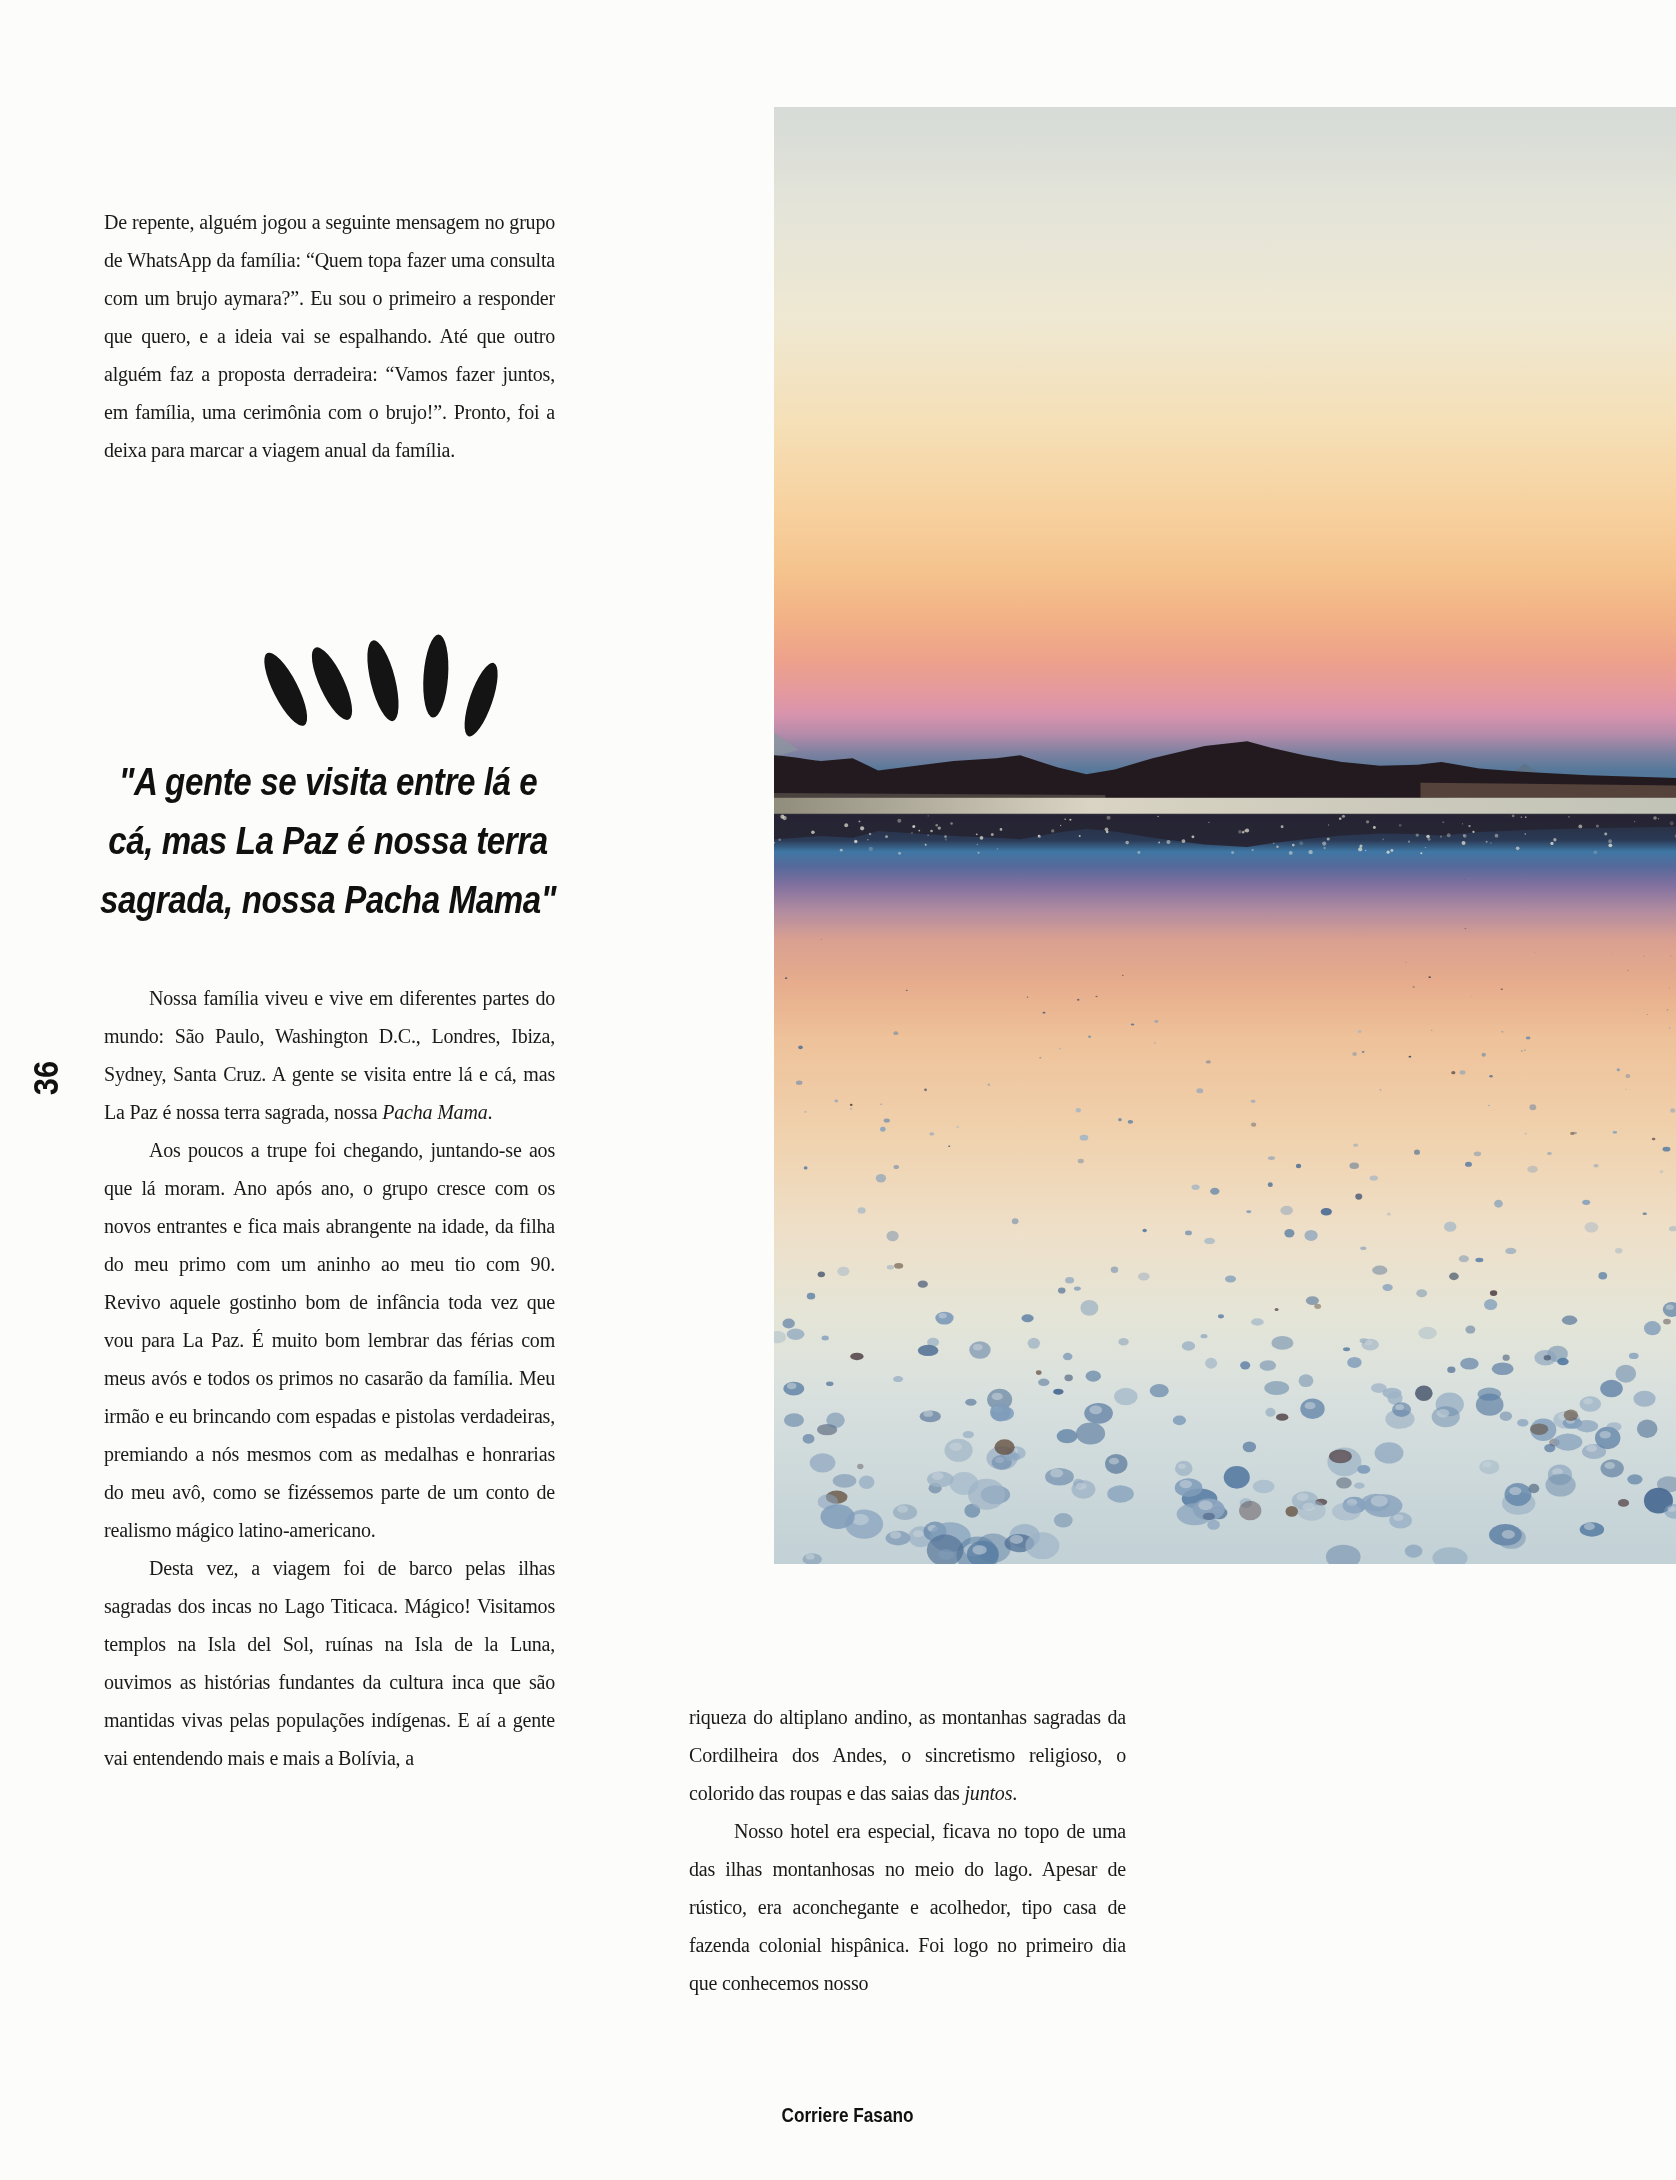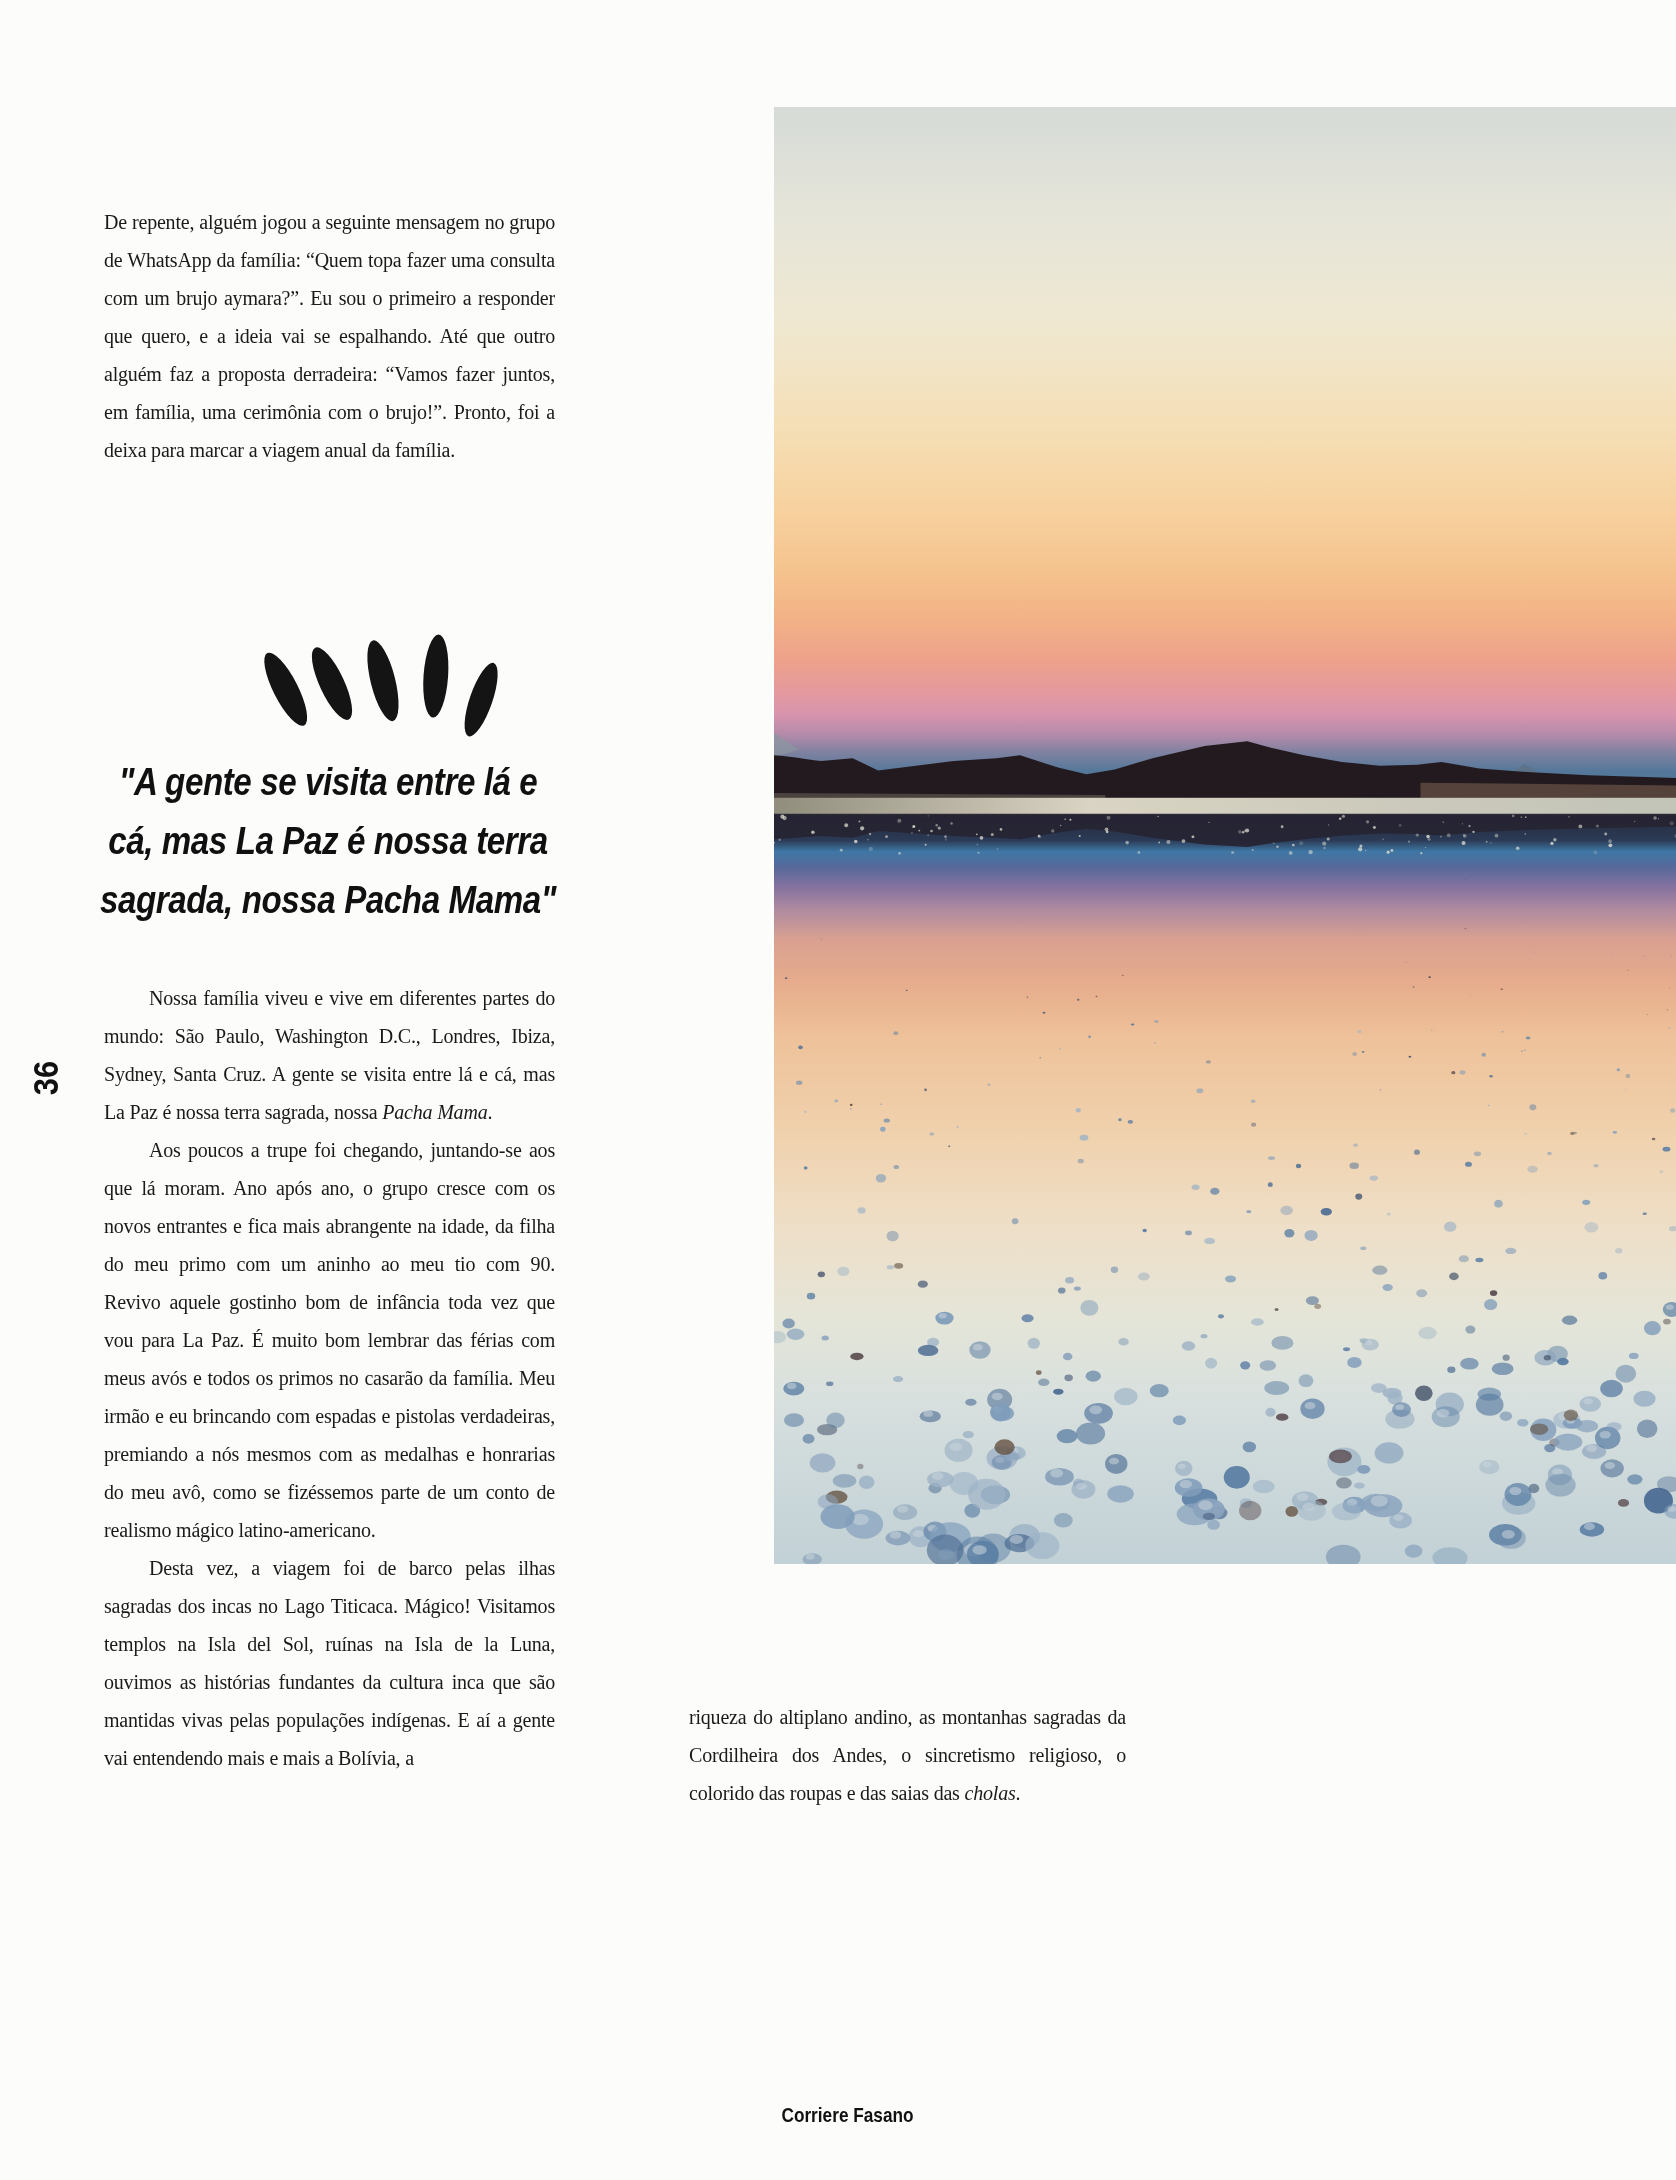--- a/index.html
+++ b/index.html
@@ -150,21 +150,22 @@
     <div>sagrada, nossa Pacha Mama"</div>
   </div>
 
   <div id="left-col-block" class="copy">
       <p class="indent"><span>Nossa família viveu e vive em diferentes partes do mundo: São Paulo, Washington D.C., Londres, Ibiza, Sydney, Santa Cruz. A gente se visita entre lá e cá, mas La Paz é nossa terra sagrada, nossa </span><i>Pacha Mama</i><span>.</span></p>
       <p class="indent"><span>Aos poucos a trupe foi chegando, juntando-se aos que lá moram. Ano após ano, o grupo cresce com os novos entrantes e fica mais abrangente na idade, da filha do meu primo com um aninho ao meu tio com 90. Revivo aquele gostinho bom de infância toda vez que vou para La Paz. É muito bom lembrar das férias com meus avós e todos os primos no casarão da família. Meu irmão e eu brincando com espadas e pistolas verdadeiras, premiando a nós mesmos com as medalhas e honrarias do meu avô, como se fizéssemos parte de um conto de realismo mágico latino-americano.</span></p>
       <p class="indent"><span>Desta vez, a viagem foi de barco pelas ilhas sagradas dos incas no Lago Titicaca. Mágico! Visitamos templos na Isla del Sol, ruínas na Isla de la Luna, ouvimos as histórias fundantes da cultura inca que são mantidas vivas pelas populações indígenas. E aí a gente vai entendendo mais e mais a Bolívia, a</span></p>
     </div>
 
   <div id="right-col-block" class="copy">
-      <p><span>riqueza do altiplano andino, as montanhas sagradas da Cordilheira dos Andes, o sincretismo religioso, o colorido das roupas e das saias das </span><i>cholas</i><span>.</span></p>
+      <p><span>riqueza do altiplano andino, as montanhas sagradas da Cordilheira dos Andes, o sincretismo religioso, o colorido das roupas e das saias das </span><i>juntos</i><span>.</span></p>
+      <p class="indent"><span>Nosso hotel era especial, ficava no topo de uma das ilhas montanhosas no meio do lago. Apesar de rústico, era aconchegante e acolhedor, tipo casa de fazenda colonial hispânica. Foi logo no primeiro dia que conhecemos nosso</span></p>
     </div>
 
   <div id="photo" role="img" aria-label="Sunset sky mirrored on a salt-crusted altiplano lake with an Andes mountain silhouette on the horizon">
     <div class="sky"></div>
     <div class="water"></div>
 
     <svg id="chunk-layer" viewBox="0 0 954 750" preserveAspectRatio="none">
         <ellipse cx="638.9" cy="563.1" rx="8.34" ry="5.10" fill="#8aa3bd" opacity="0.55"></ellipse>
         <ellipse cx="238.4" cy="575.2" rx="13.22" ry="11.35" fill="#4a6b92" opacity="0.57"></ellipse>
         <ellipse cx="235.8" cy="571.9" rx="5.95" ry="3.97" fill="#c9d4da" opacity="0.55"></ellipse>

